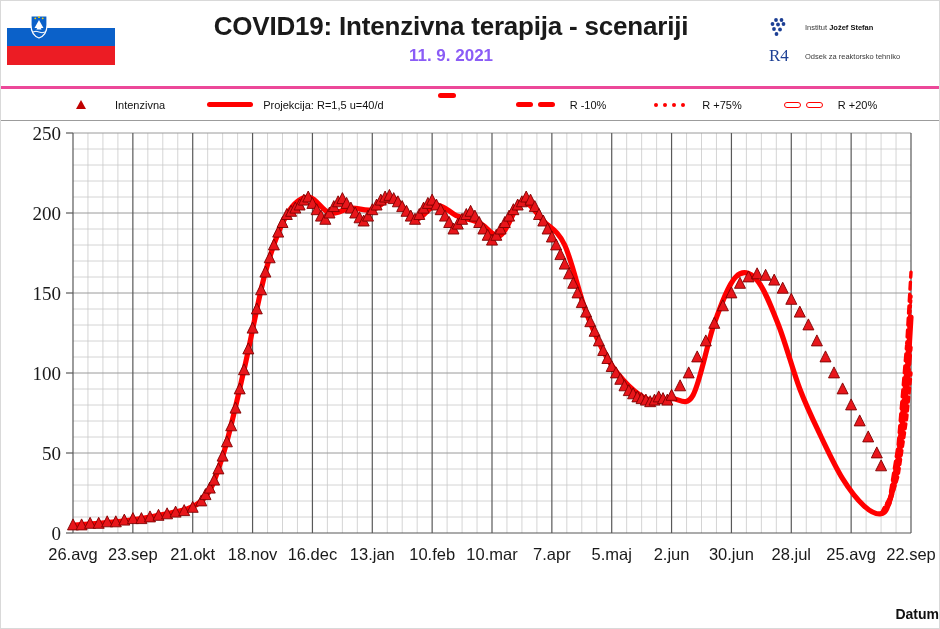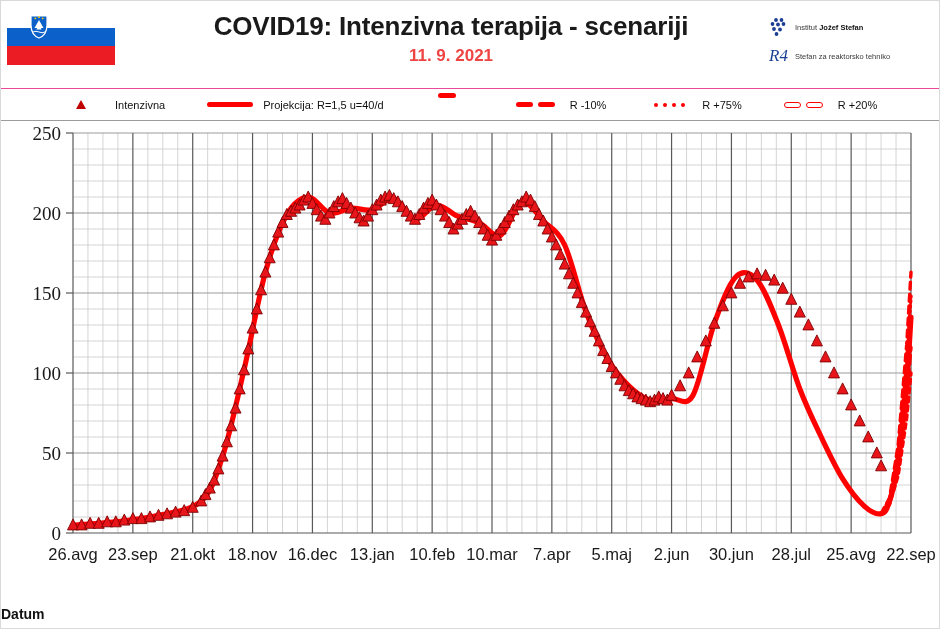--- a/index.html
+++ b/index.html
@@ -15,21 +15,21 @@
     width:940px;height:629px;
     box-sizing:border-box;
     border:1px solid #d9d9d9;
     background:#fff;
   }
 
   
   .header{
     position:relative;
     height:88px;
-    border-bottom:1px solid #ec4899;
+    border-bottom:3px solid #ec4899;
     box-sizing:border-box;
   }
   .flag{
     position:absolute;left:6px;top:8px;
     width:108px;height:56px;
     background:#fff;
     overflow:hidden;
   }
   .flag .band-white{position:absolute;left:0;top:0;width:108px;height:18.7px;background:#ffffff;}
   .flag .band-blue {position:absolute;left:0;top:18.7px;width:108px;height:18.6px;background:#0b61c9;}
@@ -38,29 +38,29 @@
 
   .title-wrap{
     position:absolute;left:130px;top:8px;width:640px;
     text-align:center;
   }
   .title-main{
     font-size:26px;font-weight:bold;letter-spacing:-0.2px;
     line-height:34px;color:#1a1a1a;
   }
   .title-date{
-    font-size:17px;font-weight:bold;line-height:26px;color:#ef4444;
+    font-size:17px;font-weight:bold;line-height:26px;color:#8b5cf6;
   }
 
   .brand{
     position:absolute;right:18px;top:16px;
     width:152px;
   }
   .brand-row{display:flex;align-items:center;margin-bottom:7px;}
-  .brand-mark{width:24px;height:22px;flex:0 0 24px;margin-right:2px;position:relative;font-style:italic;}
+  .brand-mark{width:24px;height:22px;flex:0 0 24px;margin-right:12px;position:relative;}
   .brand-txt{font-size:7.5px;color:#3a3a3a;line-height:10px;white-space:nowrap;}
   .brand-txt b{color:#111;}
   .brand-r4{font-size:17px;color:#1c3f94;font-family:"Liberation Serif",serif;line-height:20px;}
 
   
   .legend{
     position:relative;height:32px;
     border-bottom:1px solid #9c9c9c;
     box-sizing:border-box;
     display:flex;align-items:center;
@@ -78,21 +78,21 @@
   .sym-dash2a{position:absolute;left:2px;top:4px;width:17px;height:5.5px;background:#ff0000;border-radius:3px;}
   .sym-dash2b{position:absolute;left:24px;top:4px;width:17px;height:5.5px;background:#ff0000;border-radius:3px;}
   .sym-dot{position:absolute;top:5px;width:4px;height:4px;background:#ff0000;border-radius:50%;}
   .sym-hollow-a{position:absolute;left:2px;top:4px;width:17px;height:6px;border:1.6px solid #ff0000;border-radius:4px;box-sizing:border-box;background:#fff;}
   .sym-hollow-b{position:absolute;left:24px;top:4px;width:17px;height:6px;border:1.6px solid #ff0000;border-radius:4px;box-sizing:border-box;background:#fff;}
 
   
   .chart-area{position:relative;width:938px;height:507px;background:#fff;}
   .chart-svg{position:absolute;left:0;top:0;}
   .xaxis-title{
-    position:absolute;left:0;bottom:6px;width:938px;text-align:left;
+    position:absolute;left:0;bottom:6px;width:938px;text-align:right;
     font-size:14px;font-weight:bold;color:#111;
   }
 </style>
 </head>
 <body>
 
 <div class="page">
 
   <div class="header">
 
@@ -127,21 +127,21 @@
             <circle cx="14.5" cy="7" r="1.9" fill="#1c3f94"></circle>
             <circle cx="5" cy="12" r="1.9" fill="#1c3f94"></circle>
             <circle cx="11" cy="12.5" r="1.9" fill="#1c3f94"></circle>
             <circle cx="7.5" cy="17" r="1.9" fill="#1c3f94"></circle>
           </svg>
         </div>
         <div class="brand-txt"><span>Institut </span><b>Jožef Stefan</b></div>
       </div>
       <div class="brand-row">
         <div class="brand-mark brand-r4"><span>R4</span></div>
-        <div class="brand-txt">Stefan za reaktorsko tehniko</div>
+        <div class="brand-txt">Odsek za reaktorsko tehniko</div>
       </div>
     </div>
   </div>
 
   <div class="legend">
 
     <div class="leg-item" style="margin-left:58px;">
       <div class="leg-sym">
           <span class="sym-tri"></span>
         </div>

